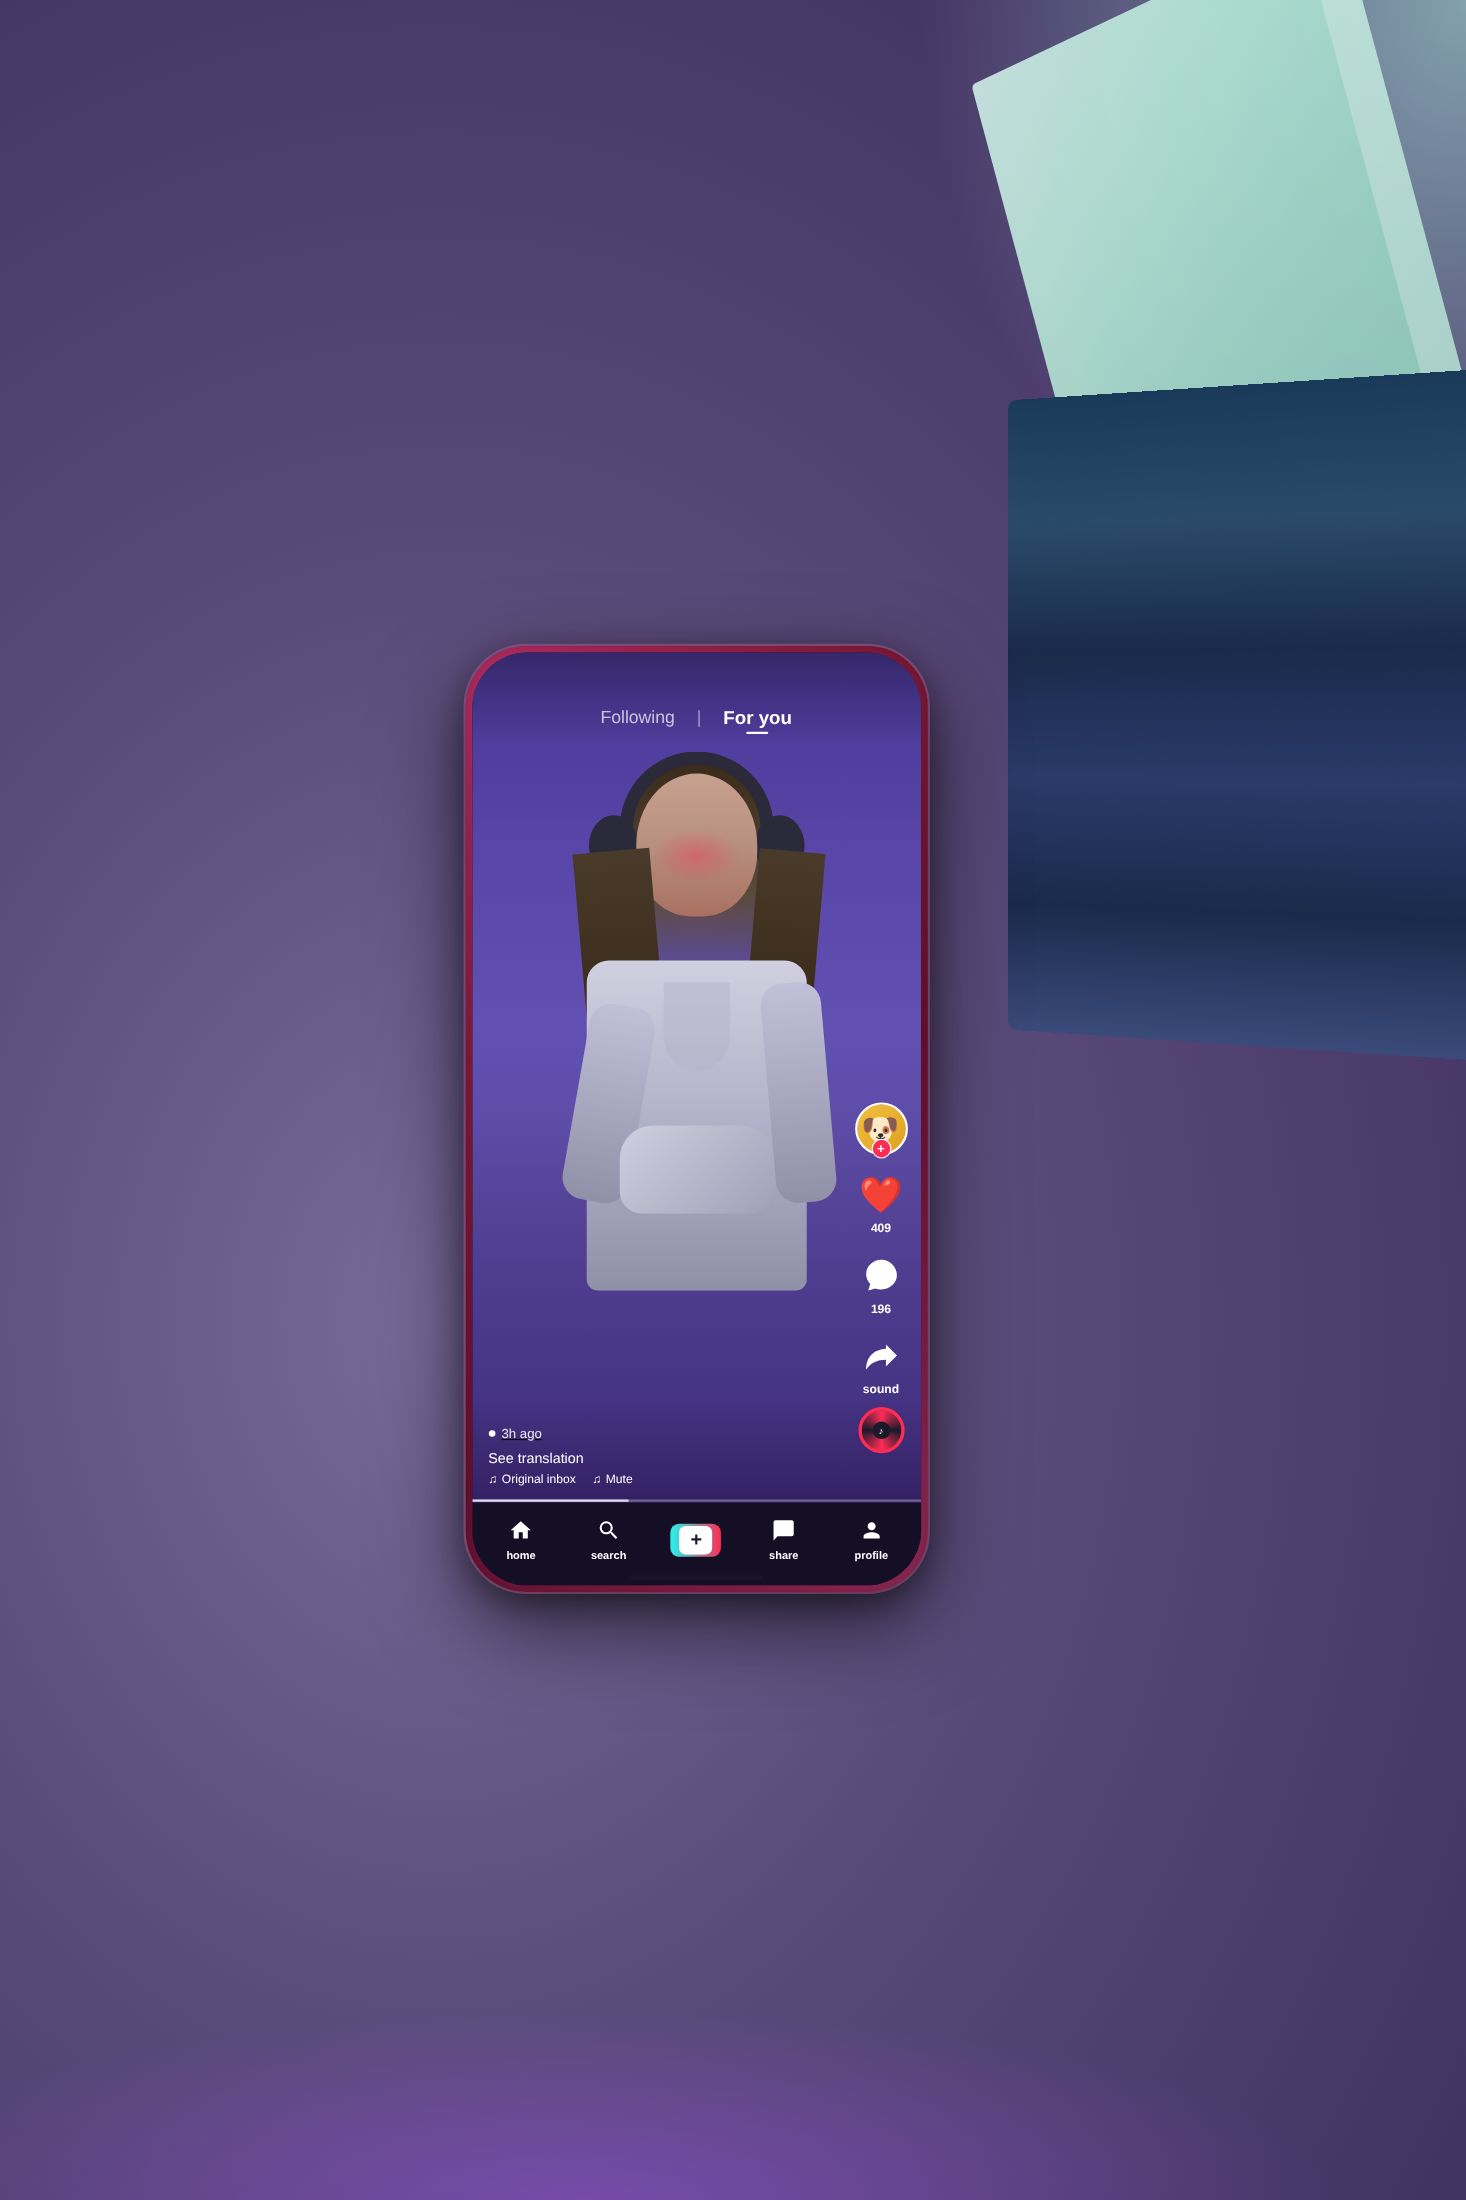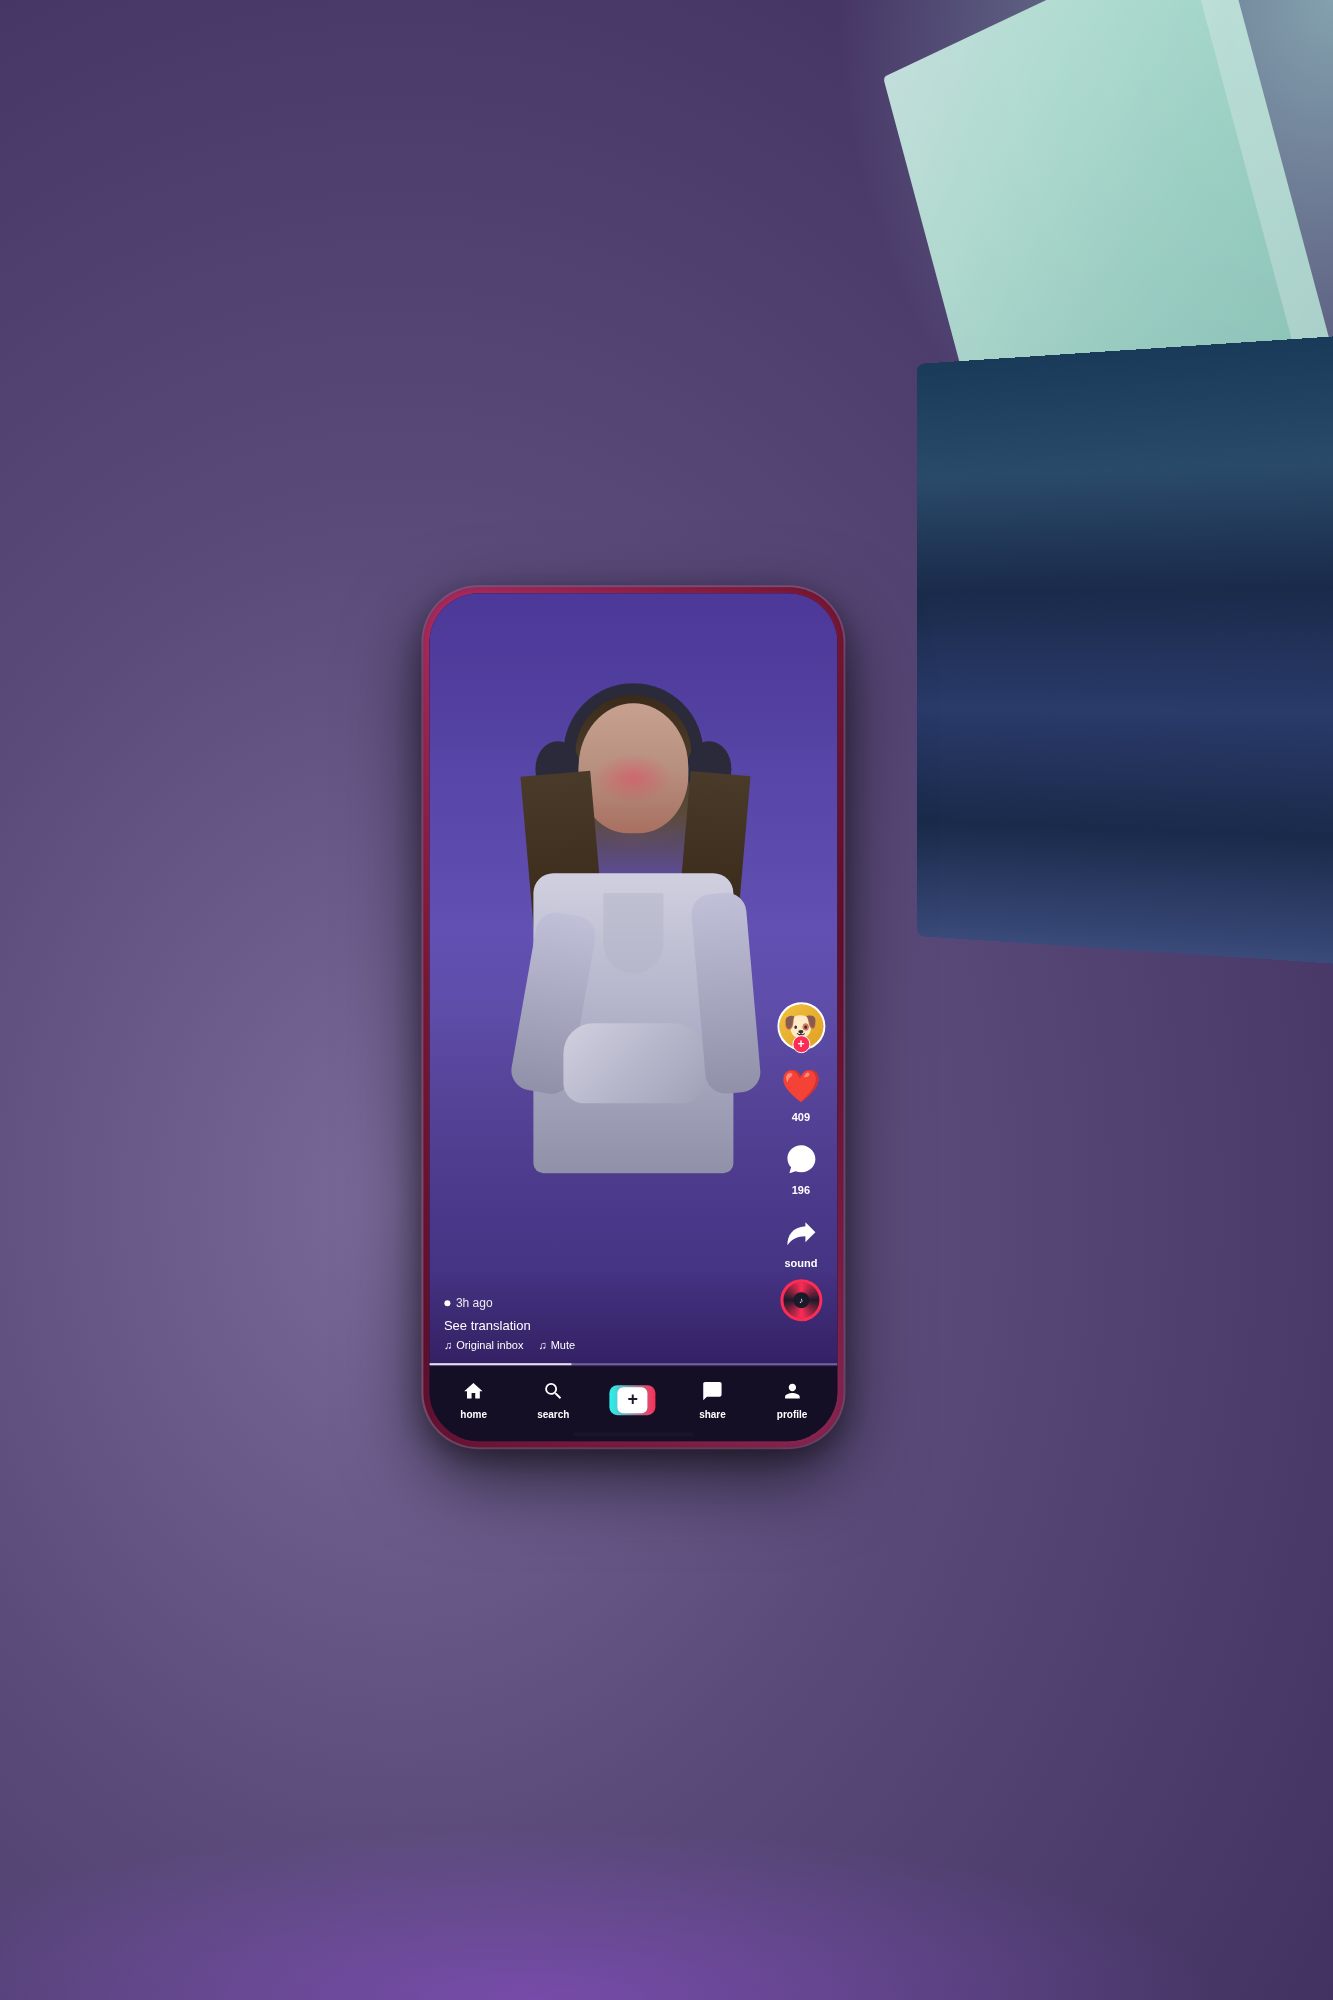--- a/index.html
+++ b/index.html
@@ -453,20 +453,21 @@
       left: 15px;
       right: 70px;
       z-index: 10;
     }
 
     .time-dot {
       display: flex;
       align-items: center;
       gap: 6px;
       margin-bottom: 8px;
+      text-decoration: underline;
     }
 
     .dot {
       width: 6px;
       height: 6px;
       background: white;
       border-radius: 50%;
     }
 
     .time-text {
@@ -638,20 +639,25 @@
             <div class="hair-long-left"></div>
             <div class="hair-long-right"></div>
             <div class="body-torso"></div>
             <div class="hoodie-detail"></div>
             <div class="arm-left"></div>
             <div class="arm-right"></div>
             <div class="controller"></div>
           </div>
         </div>
 
+        <div class="top-nav">
+          <span class="nav-following">Following</span>
+          <span class="nav-divider">|</span>
+          <span class="nav-for-you">For you</span>
+        </div>
 
         <div class="action-sidebar">
 
           <div class="avatar-btn">
             🐶
             <div class="avatar-plus">+</div>
           </div>
 
           <div class="action-btn">
             <div class="action-icon heart-icon">❤️</div>

